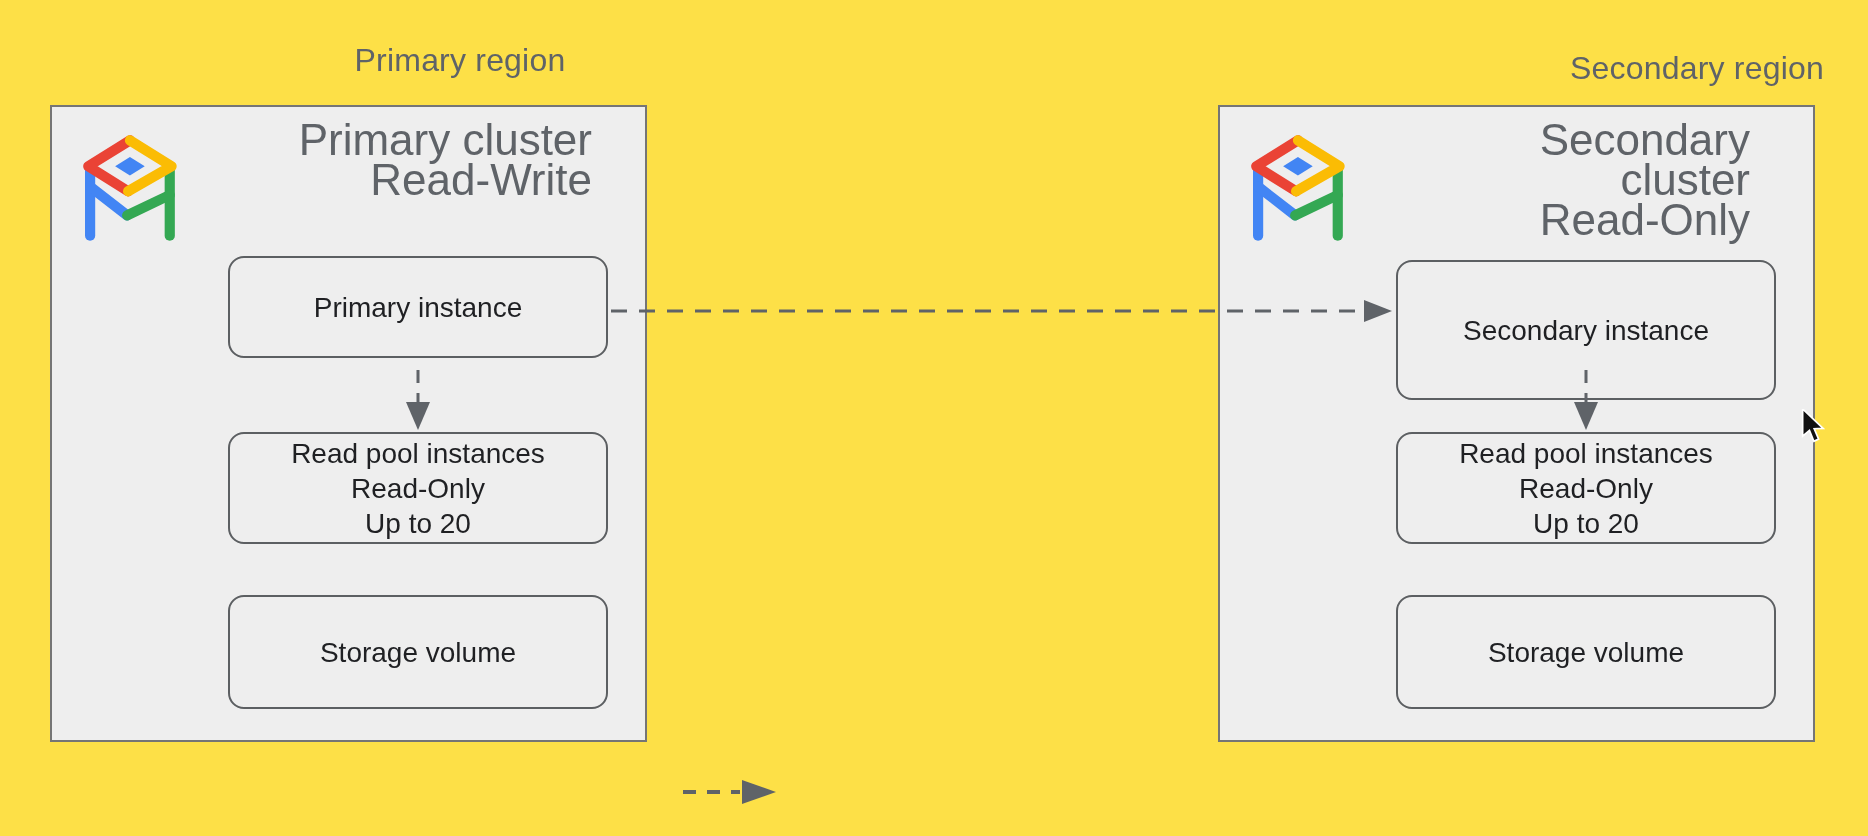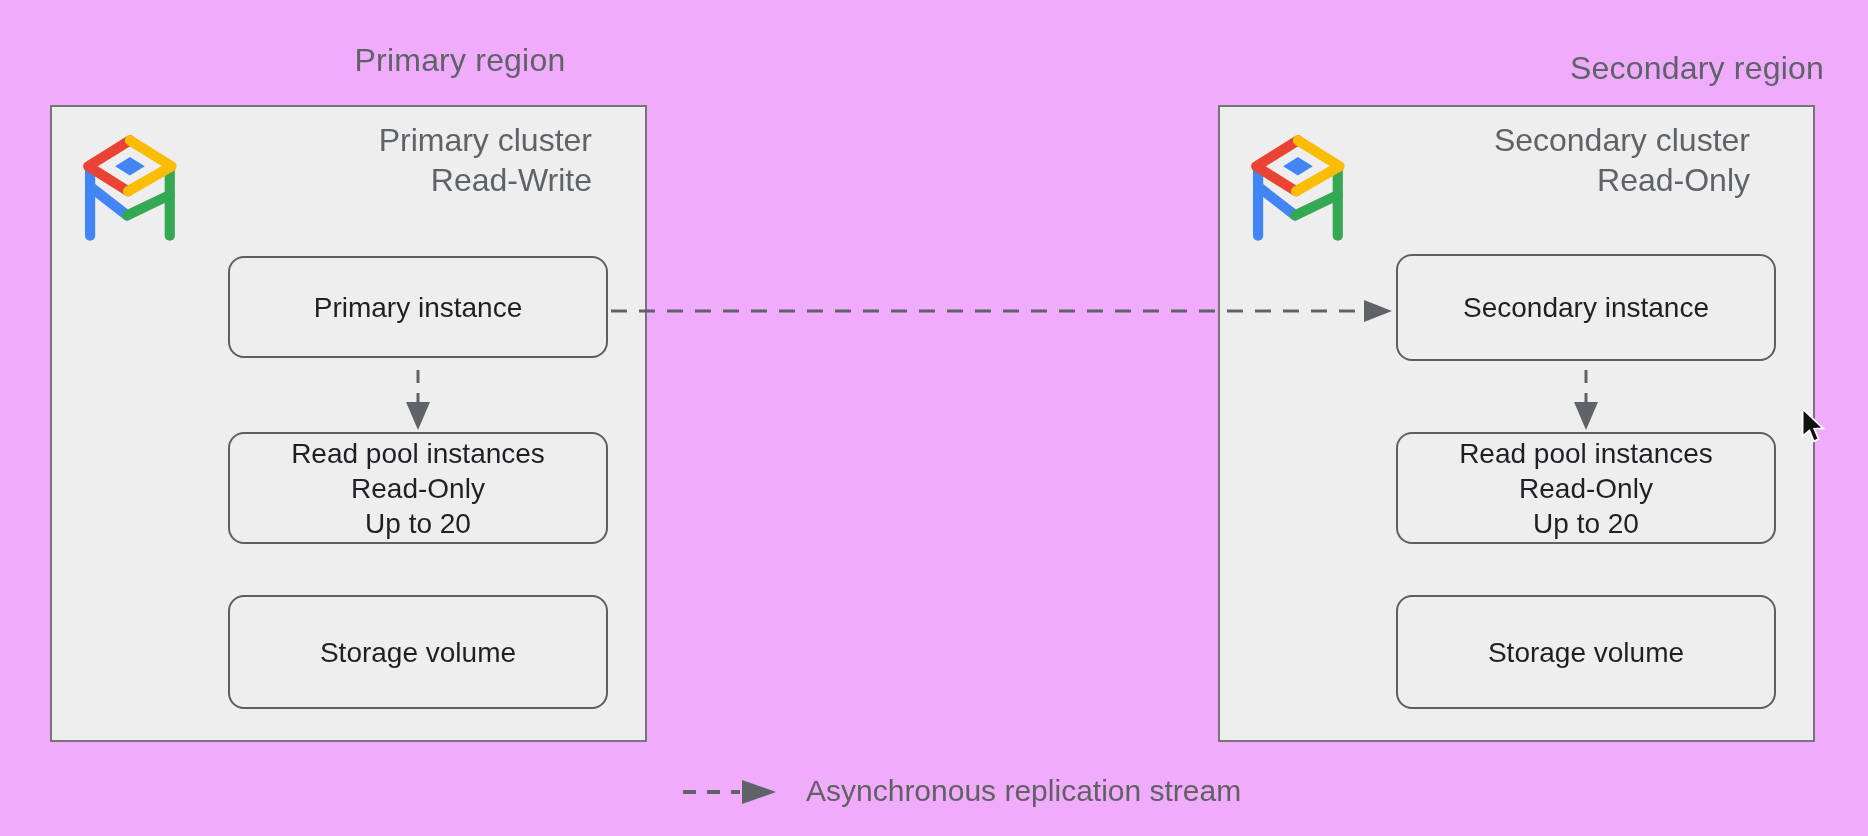--- a/index.html
+++ b/index.html
@@ -1,29 +1,29 @@
 <!DOCTYPE html>
 <html><head>
 <meta charset="utf-8">
 <style>
   html,body{margin:0;padding:0;background:#ffffff;}
   body{font-family:"Liberation Sans","DejaVu Sans",sans-serif;}
-  #canvas{position:relative;width:1868px;height:836px;background:#f0abfc;overflow:hidden;}
+  #canvas{position:relative;width:1868px;height:836px;background:#fde047;overflow:hidden;}
 
   .region-title{
     position:absolute;width:400px;text-align:center;
     font-size:32px;color:#5f6368;letter-spacing:.2px;
   }
   .cluster-box{
     position:absolute;width:597px;height:637px;
     background:#eeeeee;border:2px solid #757575;box-sizing:border-box;
   }
   .cluster-label{
     position:absolute;width:300px;text-align:right;
-    font-size:32px;line-height:40px;color:#5f6368;
+    font-size:44px;line-height:40px;color:#5f6368;
   }
   .node-box{
     position:absolute;width:380px;box-sizing:border-box;
     background:#eeeeee;border:2.5px solid #5c5f62;border-radius:16px;
     display:flex;flex-direction:column;justify-content:center;align-items:center;
     font-size:28px;line-height:35px;color:#1f2023;text-align:center;
   }
   .icon-wrap{position:absolute;width:104px;height:113px;}
   #arrow-layer{position:absolute;left:0;top:0;pointer-events:none;}
   .legend-text{
@@ -88,21 +88,21 @@
       </g>
       <path fill="#4285F4" d="M57,27 L73,37 L57,47 L41,37 Z"></path>
     </svg>
   </div>
 
   <div class="cluster-label" style="left:1450px;top:120px;">
     <div>Secondary cluster</div>
     <div>Read-Only</div>
   </div>
 
-  <div class="node-box" style="left:1396px;top:254px;height:107px;">
+  <div class="node-box" style="left:1396px;top:260px;height:140px;">
     <div>Secondary instance</div>
   </div>
 
   <div class="node-box" style="left:1396px;top:432px;height:112px;">
     <div>Read pool instances</div>
     <div>Read-Only</div>
     <div>Up to 20</div>
   </div>
 
   <div class="node-box" style="left:1396px;top:595px;height:114px;">
@@ -125,21 +125,20 @@
       <line x1="1586" y1="370" x2="1586" y2="406" stroke="#5f6368" stroke-width="3" stroke-dasharray="13 10"></line>
       <polygon points="1586,430 1574,402 1598,402" fill="#5f6368"></polygon>
     </g>
 
     <g>
       <line x1="683" y1="792" x2="740" y2="792" stroke="#5f6368" stroke-width="4" stroke-dasharray="13 11"></line>
       <polygon points="776,792 742,780 742,804" fill="#5f6368"></polygon>
     </g>
   </svg>
 
-  <div class="legend-text" style="left:806px;top:774px;">Asynchronous replication stream</div>
 
   <div class="cursor-wrap" style="left:1799px;top:409px;">
     <svg width="26" height="34" viewBox="0 0 13 20">
       <path d="M1,0 L1,16 L5,12.6 L7.6,19 L10.4,17.7 L7.8,11.6 L13,11.4 Z" fill="#111111" stroke="#ffffff" stroke-width="1"></path>
     </svg>
   </div>
 
 </div>
 
 </body></html>

